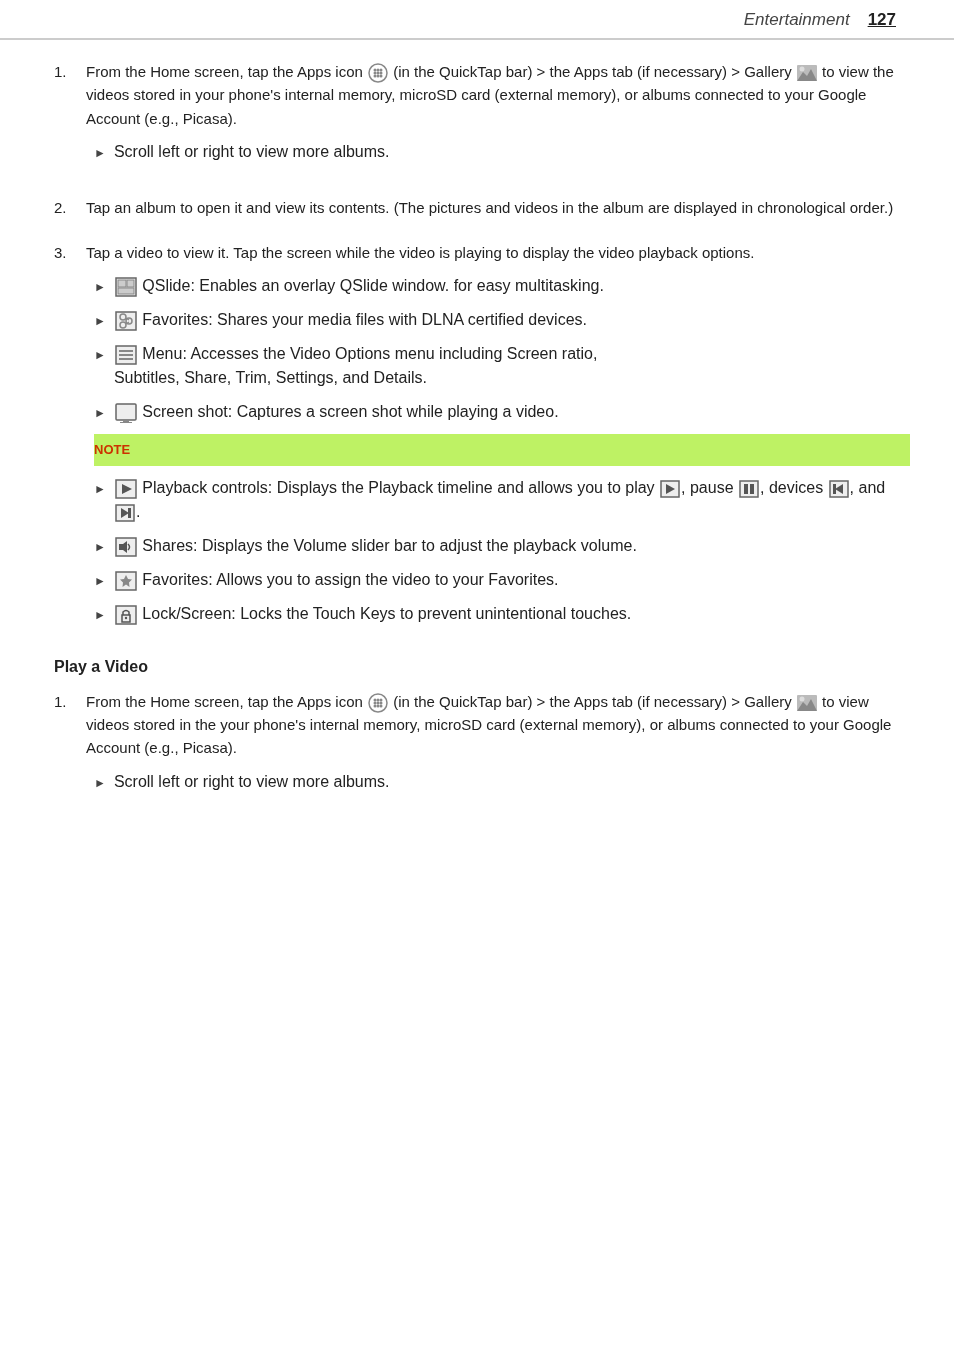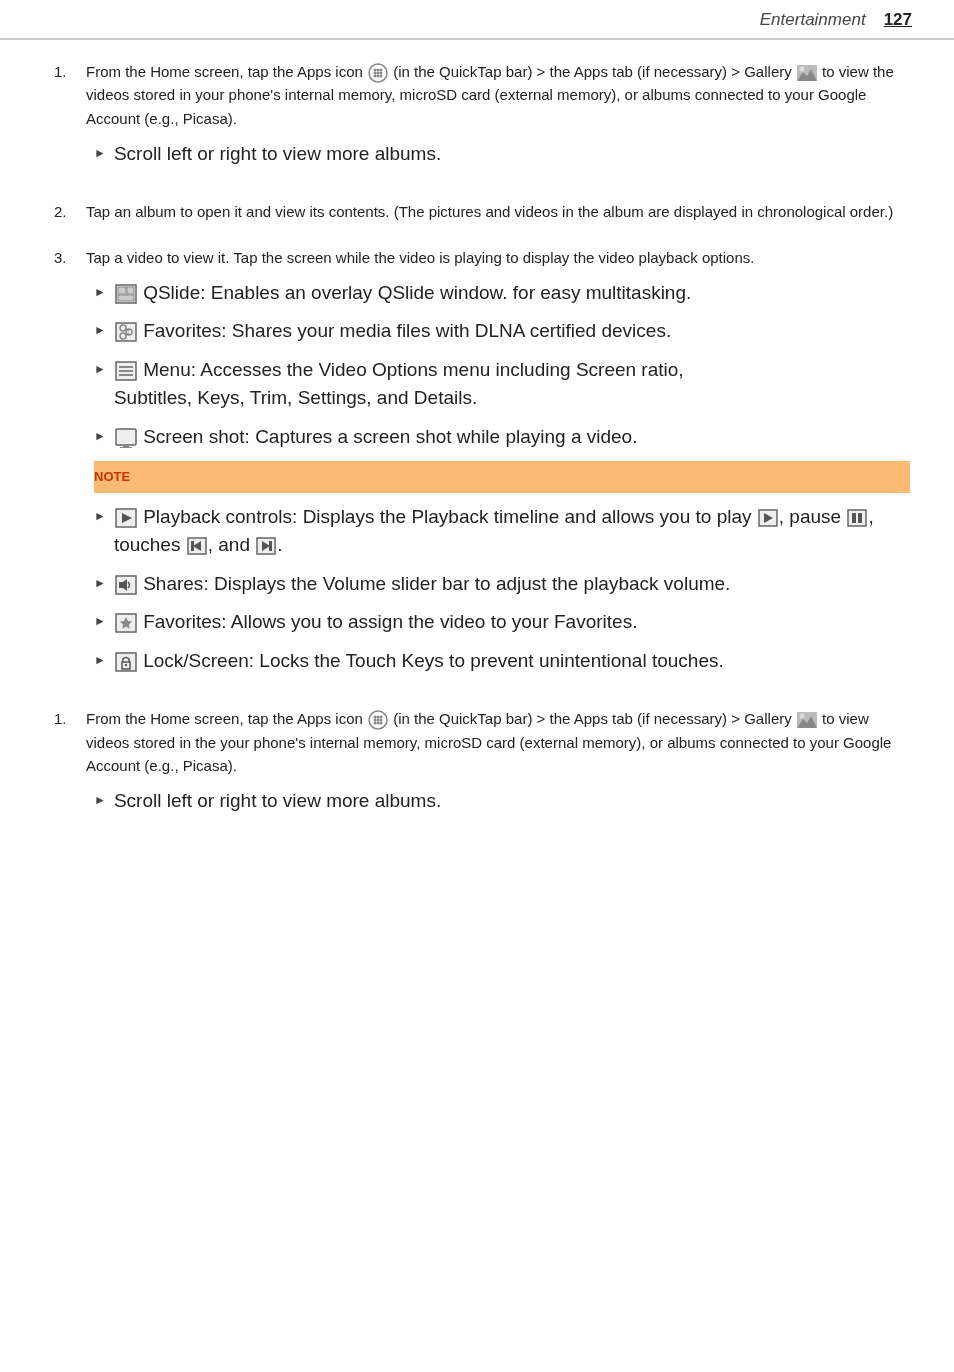--- a/index.html
+++ b/index.html
@@ -16,21 +16,21 @@
       width: 100%;
       height: 2px;
       background: #cccccc;
       position: absolute;
       top: 38px;
       left: 0;
     }
     .header {
       position: absolute;
       top: 10px;
-      right: 42px;
+      right: 58px;
       display: flex;
       align-items: center;
       gap: 18px;
     }
     .header-title {
       font-size: 17px;
       color: #444444;
       font-style: italic;
     }
     .header-page {
@@ -77,25 +77,25 @@
       line-height: 1.5;
     }
     .bullet-arrow {
       color: #444;
       font-size: 12px;
       margin-top: 4px;
       flex-shrink: 0;
     }
     .bullet-content {
       flex: 1;
-      font-size: 19px;
+      font-size: 16px;
       line-height: 1.5;
     }
     .note-block {
-      background: #fdba74;
+      background: #bef264;
       border-left: none;
       padding: 6px 0;
       margin: 6px 0 10px 0;
       font-size: 13px;
       line-height: 1.5;
       display: flex;
       align-items: flex-end;
     }
     .note-label {
       font-weight: bold;
@@ -214,21 +214,21 @@
         <div class="bullet-item">
           <span class="bullet-arrow">►</span>
           <span class="bullet-content">
             <svg class="svg-icon" width="22" height="20" viewBox="0 0 22 20">
               <rect x="1" y="1" width="20" height="18" fill="#eee" stroke="#666" stroke-width="1.5"></rect>
               <line x1="4" y1="6" x2="18" y2="6" stroke="#666" stroke-width="1.5"></line>
               <line x1="4" y1="10" x2="18" y2="10" stroke="#666" stroke-width="1.5"></line>
               <line x1="4" y1="14" x2="18" y2="14" stroke="#666" stroke-width="1.5"></line>
             </svg>
             <strong>Menu</strong>: Accesses the Video Options menu including <strong>Screen ratio</strong>,<br>
-            <strong>Subtitles</strong>, <strong>Keys</strong>, <strong>Trim</strong>, <strong>Settings</strong>, and <strong>Details</strong>.
+            <strong>Subtitles</strong>, <strong>Share</strong>, <strong>Trim</strong>, <strong>Settings</strong>, and <strong>Details</strong>.
           </span>
         </div>
 
         <div class="bullet-item">
           <span class="bullet-arrow">►</span>
           <span class="bullet-content">
             <svg class="svg-icon" width="22" height="20" viewBox="0 0 22 20">
               <rect x="1" y="1" width="20" height="16" fill="#eee" stroke="#666" stroke-width="1.5" rx="1"></rect>
               <rect x="8" y="17" width="6" height="2" fill="#888"></rect>
               <rect x="5" y="19" width="12" height="1" fill="#888"></rect>
@@ -250,21 +250,21 @@
             </svg>
             <strong>Playback controls</strong>: Displays the Playback timeline and allows you to <strong>play</strong>
             <svg class="svg-icon" width="20" height="18" viewBox="0 0 20 18">
               <rect x="1" y="1" width="18" height="16" fill="#eee" stroke="#666" stroke-width="1.5"></rect>
               <polygon points="6,4 15,9 6,14" fill="#555"></polygon>
             </svg>, <strong>pause</strong>
             <svg class="svg-icon" width="20" height="18" viewBox="0 0 20 18">
               <rect x="1" y="1" width="18" height="16" fill="#eee" stroke="#666" stroke-width="1.5"></rect>
               <rect x="5" y="4" width="4" height="10" fill="#555"></rect>
               <rect x="11" y="4" width="4" height="10" fill="#555"></rect>
-            </svg>, <strong>touches</strong>
+            </svg>, <strong>devices</strong>
             <svg class="svg-icon" width="20" height="18" viewBox="0 0 20 18">
               <rect x="1" y="1" width="18" height="16" fill="#eee" stroke="#666" stroke-width="1.5"></rect>
               <polygon points="14,4 6,9 14,14" fill="#555"></polygon>
               <rect x="4" y="4" width="3" height="10" fill="#555"></rect>
             </svg>, and
             <svg class="svg-icon" width="20" height="18" viewBox="0 0 20 18">
               <rect x="1" y="1" width="18" height="16" fill="#eee" stroke="#666" stroke-width="1.5"></rect>
               <polygon points="6,4 14,9 6,14" fill="#555"></polygon>
               <rect x="13" y="4" width="3" height="10" fill="#555"></rect>
             </svg>.
@@ -305,20 +305,21 @@
             </svg>
             <strong>Lock/Screen</strong>: Locks the Touch Keys to prevent unintentional touches.
           </span>
         </div>
 
       </div>
     </div>
   </div>
 
   <div class="play-section">
+    <div class="section-heading">Play a Video</div>
 
     <div class="numbered-item">
       <span class="num-label">1.</span>
       <div class="item-body">
         From the Home screen, tap the <strong>Apps</strong> icon
         <svg class="svg-icon" width="20" height="20" viewBox="0 0 20 20">
           <circle cx="10" cy="10" r="9" fill="none" stroke="#888" stroke-width="1.5"></circle>
           <circle cx="7" cy="7" r="1.5" fill="#888"></circle>
           <circle cx="10" cy="7" r="1.5" fill="#888"></circle>
           <circle cx="13" cy="7" r="1.5" fill="#888"></circle>

